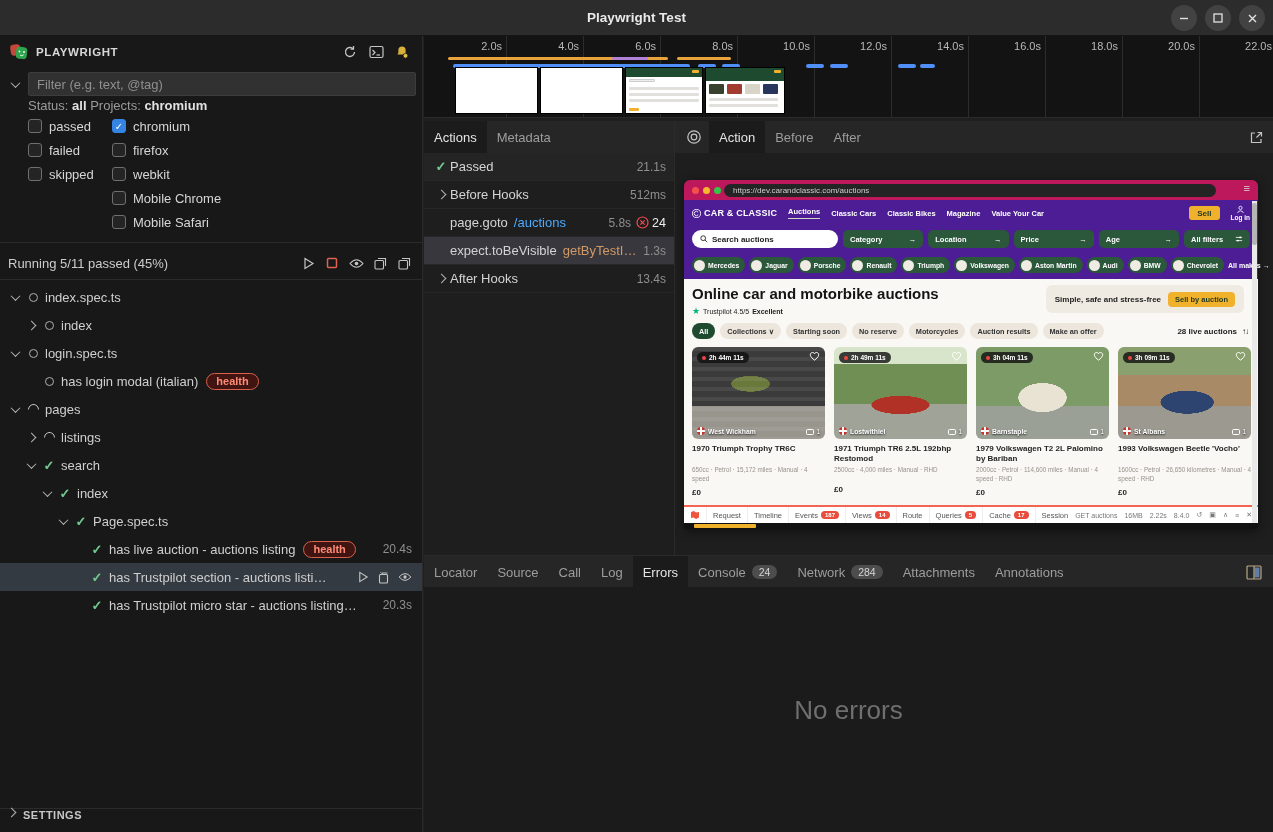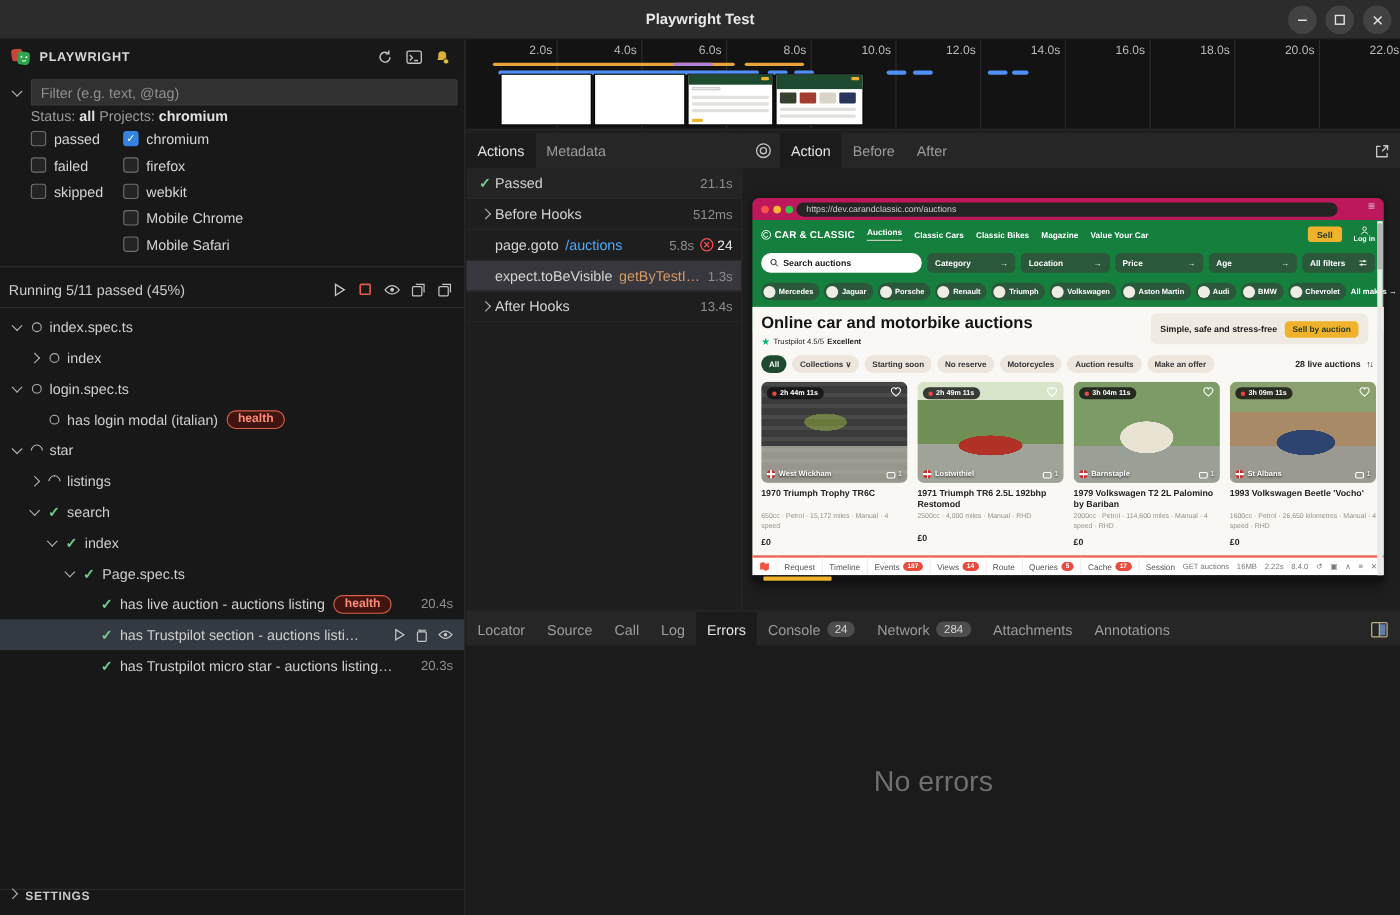--- a/index.html
+++ b/index.html
@@ -95,21 +95,21 @@
   .detail-body { position:absolute; left:675px; top:153px; width:598px; height:402px; background:#1e1e1e; }
 
   
   .browser { position:absolute; left:9px; top:27px; width:574px; height:349px; box-shadow:0 2px 10px rgba(0,0,0,.5);
     border-radius:6px; font-family:"Liberation Sans",sans-serif; }
   .chromebar { position:absolute; left:0; top:0; width:574px; height:20px; background:#be185d; border-radius:6px 6px 0 0; }
   .dot { width:7px; height:7px; border-radius:50%; display:inline-block; }
   .urlpill { position:absolute; left:40px; top:3.5px; width:492px; height:13px; background:#242424; border-radius:7px;
     color:#cfcfcf; font-size:8px; line-height:13px; padding-left:9px; white-space:nowrap; overflow:hidden; }
   .menu-g { position:absolute; right:8px; top:2px; color:#d8d8d8; font-size:11px; }
-  .sitehead { position:absolute; left:0; top:20px; width:574px; height:101px; background:#15803d; color:#fff; }
+  .sitehead { position:absolute; left:0; top:20px; width:574px; height:101px; background:#4c1d95; color:#fff; }
   .shrow1 { position:absolute; left:8px; right:8px; top:0; height:26px; display:flex; align-items:center; gap:11px; }
   .sh-logo { font-size:9px; font-weight:bold; letter-spacing:.2px; white-space:nowrap; display:flex; align-items:center; gap:3px; }
   .sh-nav { font-size:7.5px; font-weight:bold; white-space:nowrap; }
   .sh-nav.on { border-bottom:1.5px solid #cfd8c6; padding-bottom:2px; }
   .sellbtn { margin-left:auto; background:#f0b22d; color:#253a22; font-size:8px; font-weight:bold; border-radius:3px;
     padding:2.5px 8px; }
   .loginbox { font-size:6.5px; font-weight:bold; text-align:center; line-height:1.2; }
   .shrow2 { position:absolute; left:8px; right:8px; top:26px; height:26px; display:flex; align-items:center; gap:5px; }
   .searchpill { width:146px; height:18px; background:#fff; border-radius:9px; color:#1c1c1c; font-size:8px; font-weight:bold;
     display:flex; align-items:center; gap:4px; padding:0 8px; flex:none; }
@@ -348,21 +348,21 @@
         <span class="tlabel">has login modal (italian)</span>
         <span class="health">health</span>
       </div>
       <div class="trow" style="padding-left:6px;">
         <span class="slot">
             <i class="chev d"></i>
           </span>
         <span class="slot">
             <i class="arc"></i>
           </span>
-        <span class="tlabel">star</span>
+        <span class="tlabel">pages</span>
       </div>
       <div class="trow" style="padding-left:22px;">
         <span class="slot">
             <i class="chev r"></i>
           </span>
         <span class="slot">
             <i class="arc"></i>
           </span>
         <span class="tlabel">listings</span>
       </div>

